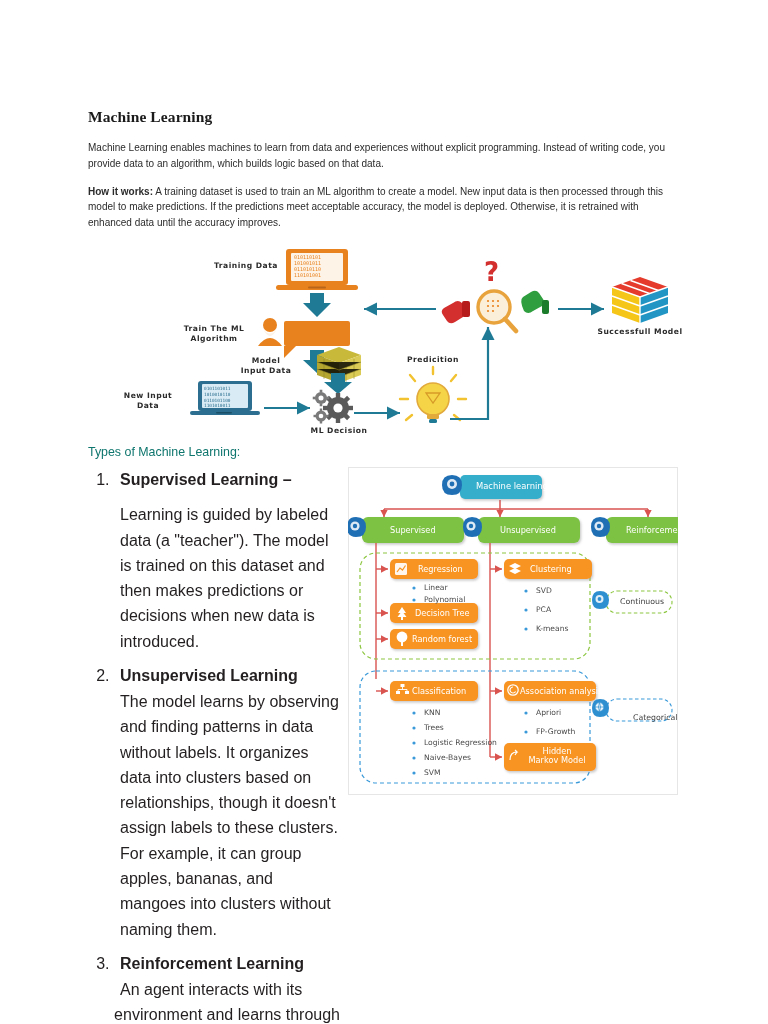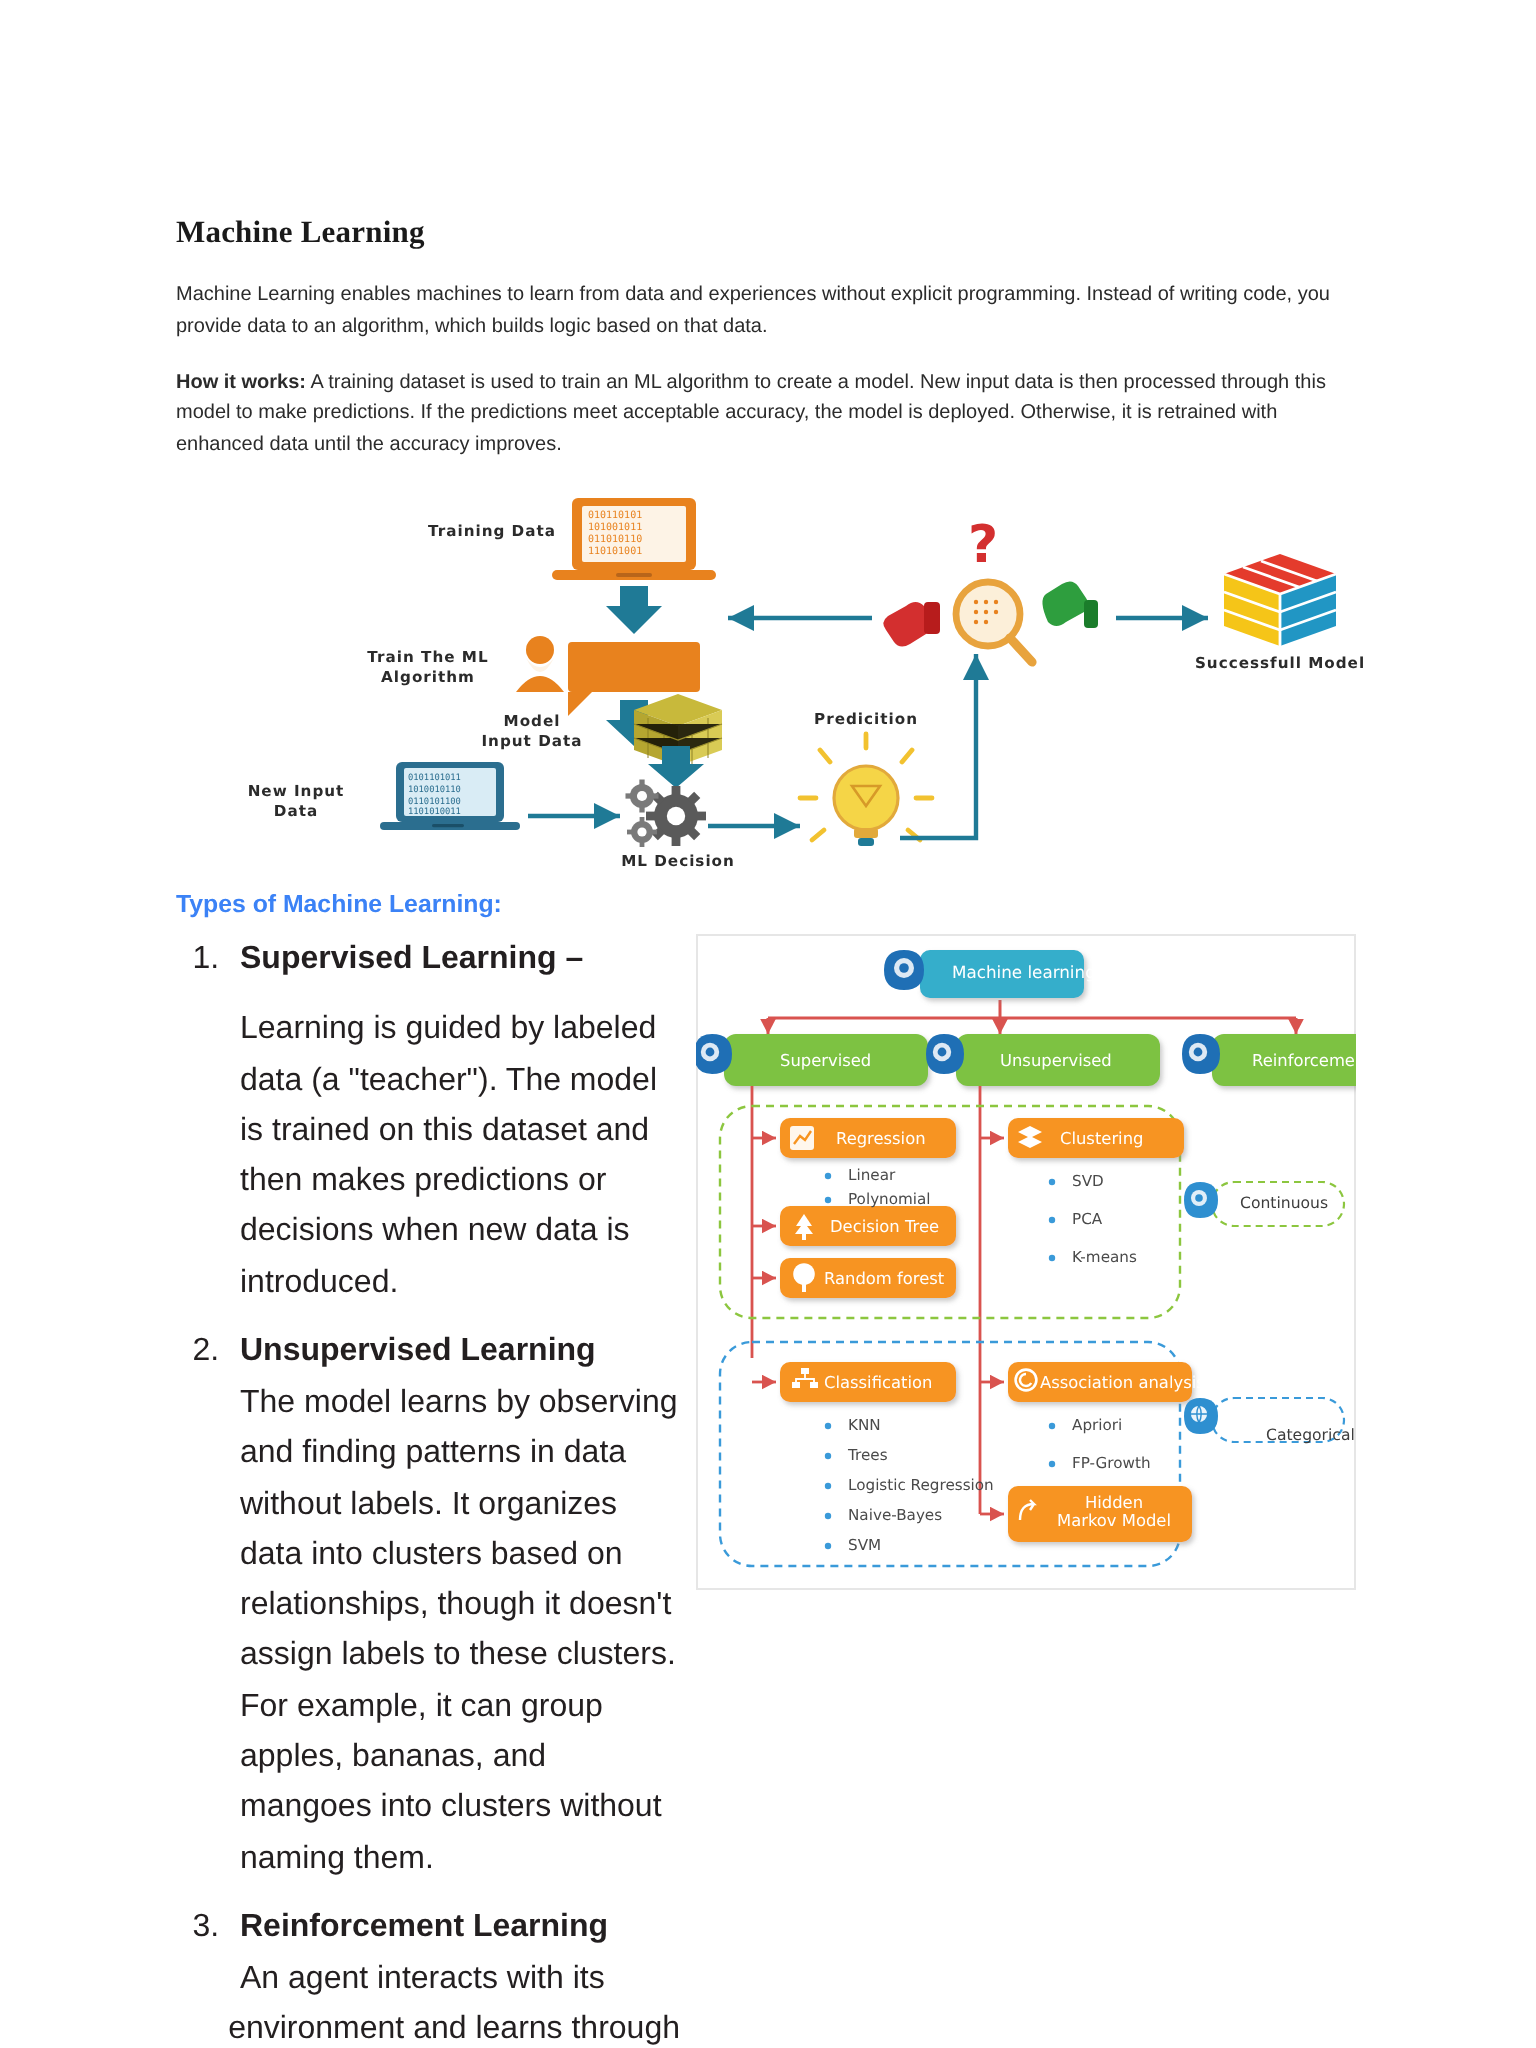--- a/index.html
+++ b/index.html
@@ -46,23 +46,23 @@
     font-size: 10px;
     line-height: 1.58;
     margin: 0 0 12px 0;
     color: #2b2b2b;
     text-align: left;
   }
   p.para b { font-weight: bold; }
 
   .section-title {
     font-size: 12.4px;
-    font-weight: bold;
+    font-weight: normal;
     margin: 10px 0 8px 0;
-    color: #3b82f6;
+    color: #0f766e;
   }
 
   
   .flow-figure {
     position: relative;
     width: 590px;
     height: 192px;
     margin: 6px 0 10px 0;
   }
   .flow-canvas { position:absolute; left:0; top:0; width:590px; height:192px; }

